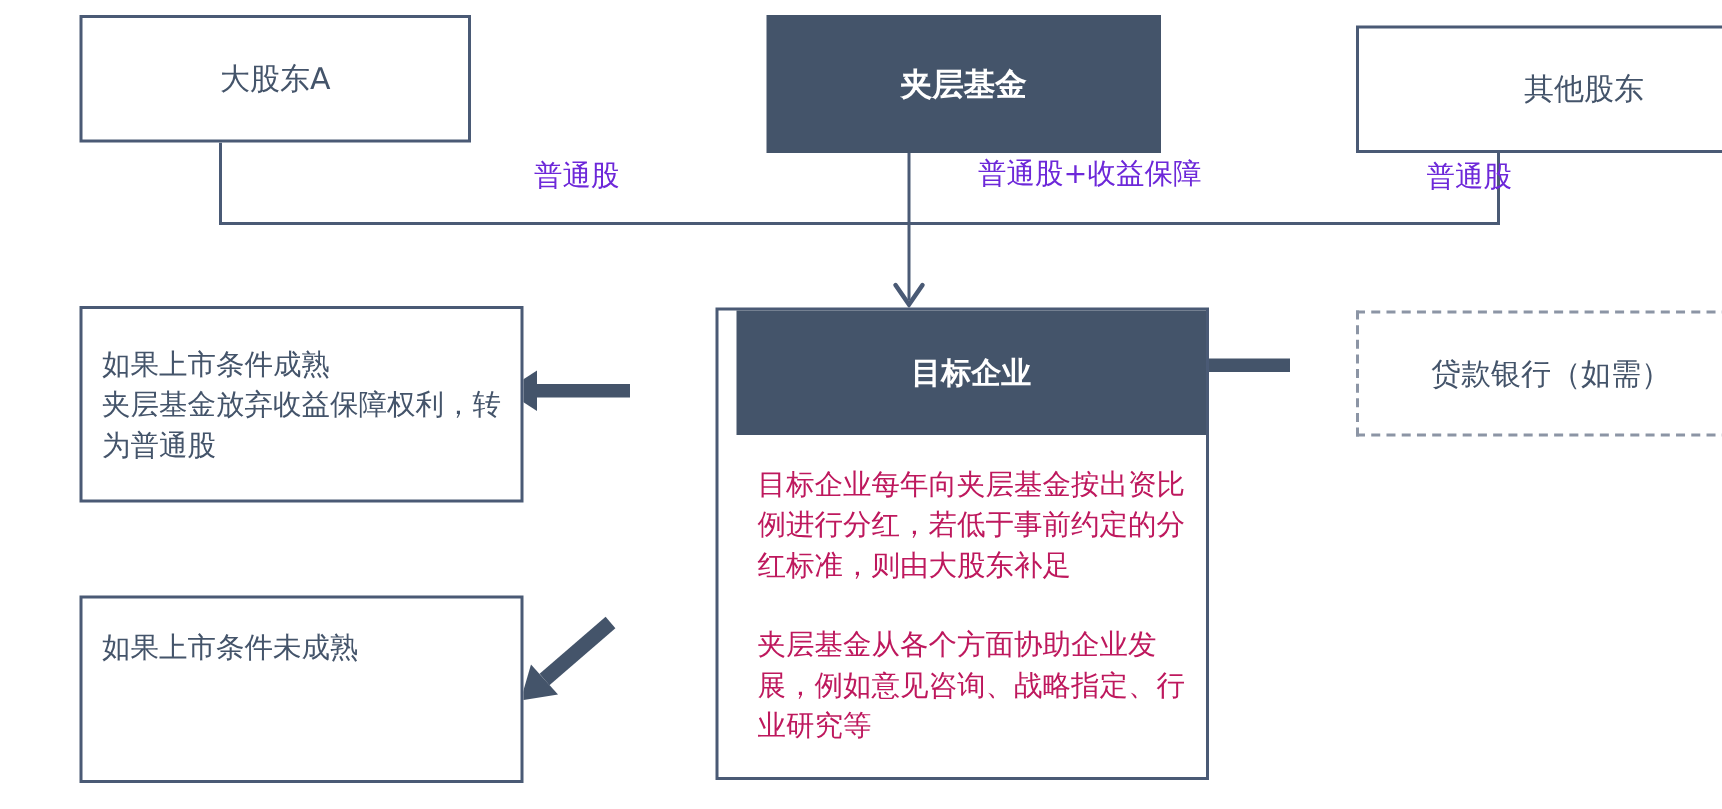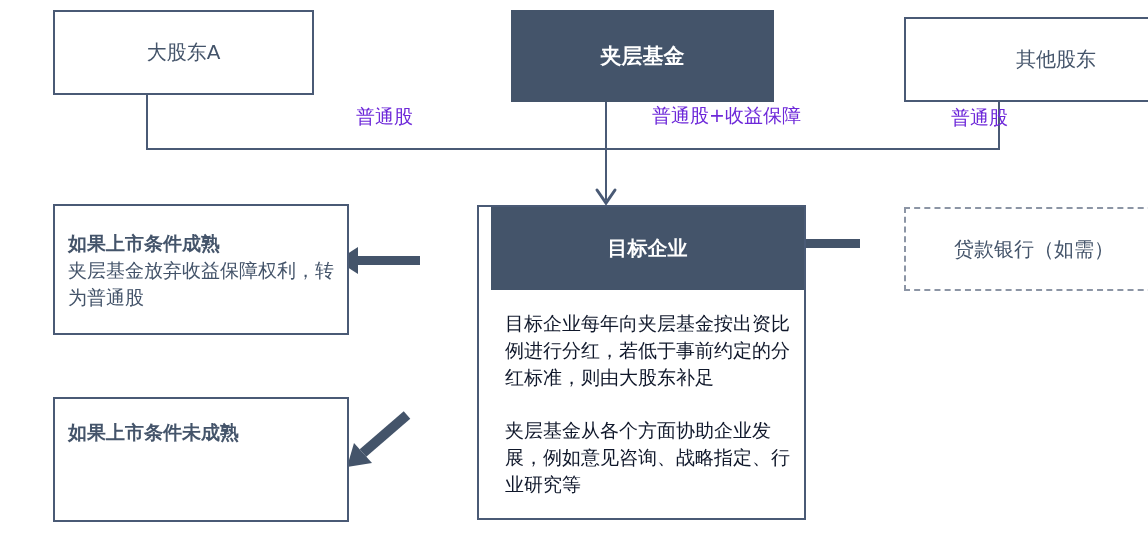--- a/index.html
+++ b/index.html
@@ -32,38 +32,38 @@
     color:#6d28d9;
     white-space:nowrap;
   }
   .case-box{
     border:2px solid #4A5A75;
     background:#ffffff;
     font-size:19px;
     line-height:27px;
     color:#44546A;
   }
-  .case-box .case-title{font-weight:bold;}
+  .case-box .case-title{font-weight:normal;}
   #target-box{
     border:2px solid #4A5A75;
     background:#ffffff;
   }
   #target-header{
     background:#44546A;
     color:#ffffff;
     font-weight:bold;
     font-size:20px;
     display:flex;align-items:center;justify-content:center;
     height:83px;
   }
   #target-body{
     padding:20px 12px 0 14px;
     font-size:19px;
     line-height:27px;
-    color:#0f172a;
+    color:#be185d;
   }
   #target-body .para2{margin-top:26px;}
   svg{position:absolute;left:0;top:0;}
 </style>
 </head>
 <body>
 
 <div id="canvas">
 
   <svg width="1148" height="539" viewBox="0 0 1148 539">

